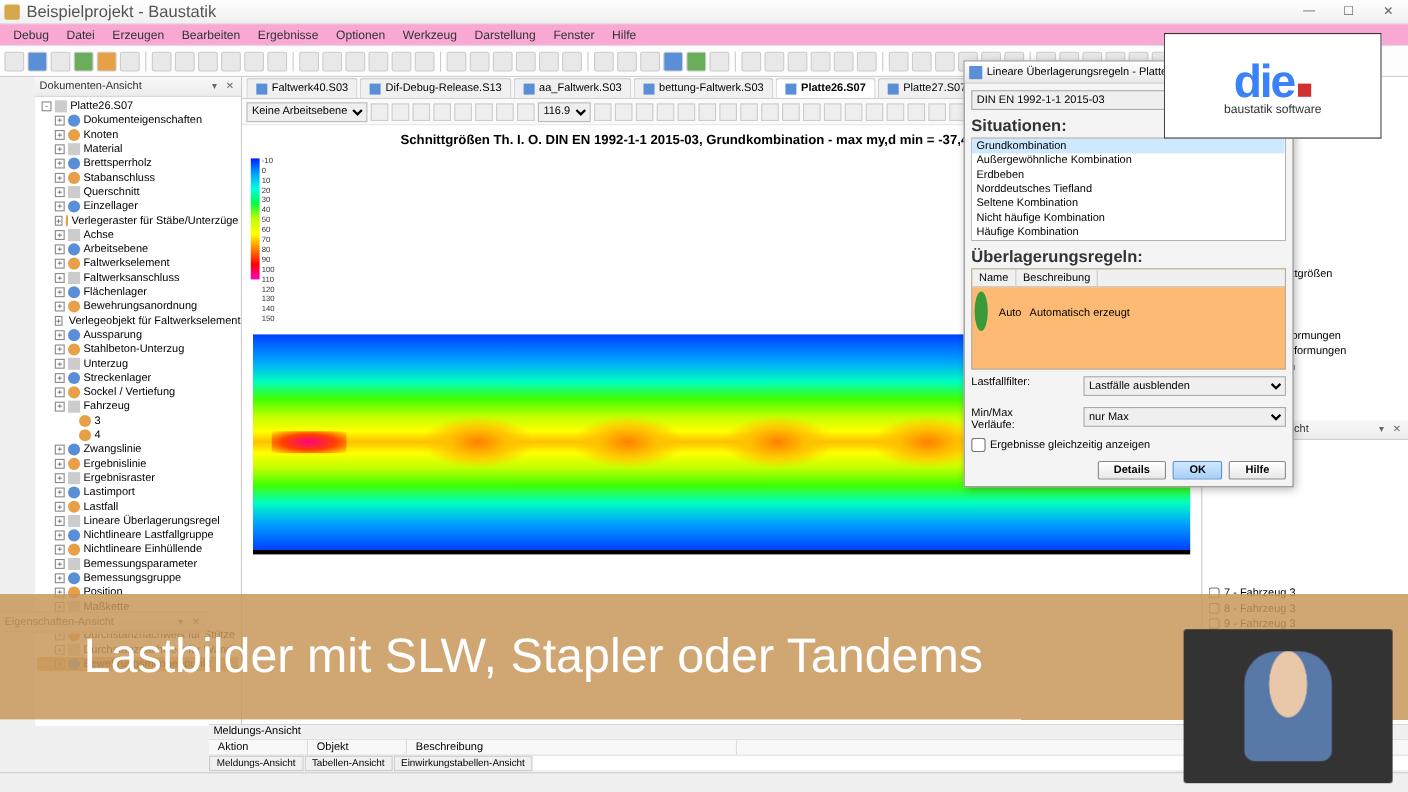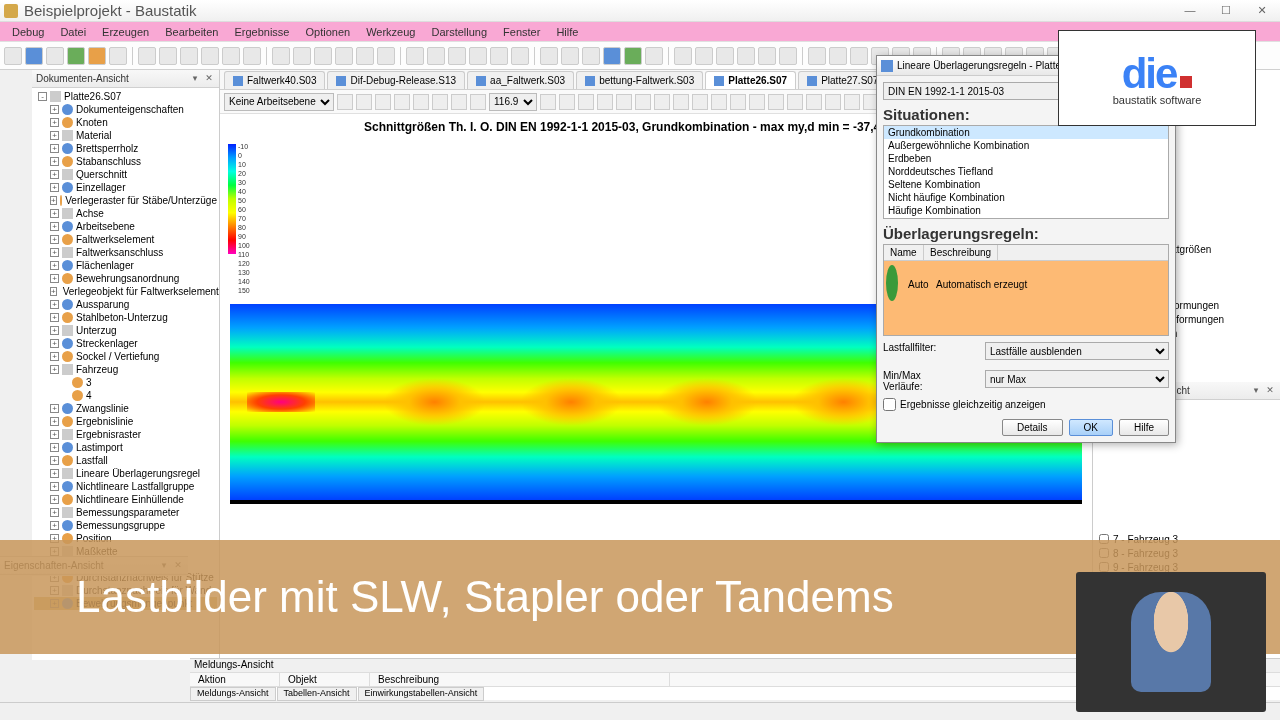--- a/index.html
+++ b/index.html
@@ -65,21 +65,21 @@
 .dlgtable .th { display: flex; background: #f0f0f0; border-bottom: 1px solid #ccc; }
 .dlgtable .th span { padding: 2px 6px; font-size: 10px; border-right: 1px solid #ccc; }
 .dlgtable .tr { display: flex; }
 .dlgtable .tr span { padding: 18px 6px; font-size: 10px; }
 .dlgtable .tr .rad { width: 8px; height: 8px; border-radius: 50%; background: #3a9a3a; margin: 4px 4px 0 2px; }
 .dlgrow { display: flex; align-items: flex-start; margin-bottom: 4px; gap: 22px; }
 .dlgrow label { font-size: 10px; width: 80px; }
 .dlgrow select { flex: 1; font-size: 10px; height: 18px; border: 1px solid #aaa; }
 .dlgchk { display: flex; align-items: center; gap: 4px; font-size: 10px; margin-bottom: 8px; }
 .dlgbtns { display: flex; justify-content: flex-end; gap: 6px; }
-.dlgbtn { padding: 2px 14px; font-size: 10px; border: 1px solid #888; background: linear-gradient(#fff,#e8e8e8); cursor: pointer; border-radius: 2px; }
+.dlgbtn { padding: 2px 14px; font-size: 10px; border: 1px solid #888; background: linear-gradient(#fff,#e8e8e8); cursor: pointer; border-radius: 2px; font-weight: bold; }
 .dlgbtn.primary { background: linear-gradient(#d0e8ff,#a8d0f8); border-color: #5a8fd8; }
 .rlist { flex: 1; overflow-y: auto; font-size: 10px; padding: 2px; }
 .ritem { display: flex; align-items: center; height: 14px; padding-left: 4px; }
 .ritem input[type=checkbox] { margin-right: 4px; width: 10px; height: 10px; }
 .ricon { width: 10px; height: 10px; margin-right: 3px; }
 .ricon.r { background: #d04040; }
 .ricon.g { background: #50a050; }
 .ricon.b { background: #5070c0; }
 .ricon.y { background: #d8b040; }
 .overlay { position: absolute; left: 0; right: 0; top: 540px; height: 114px; background: rgba(200,150,90,0.85); display: flex; align-items: center; padding-left: 76px; z-index: 30; }

